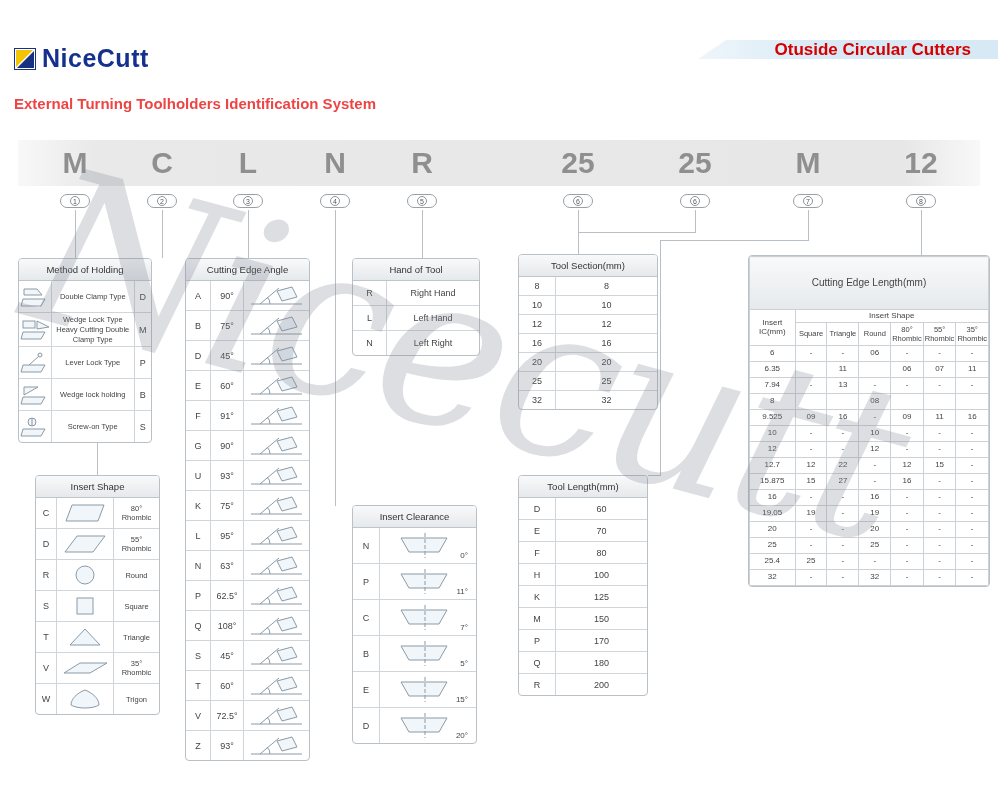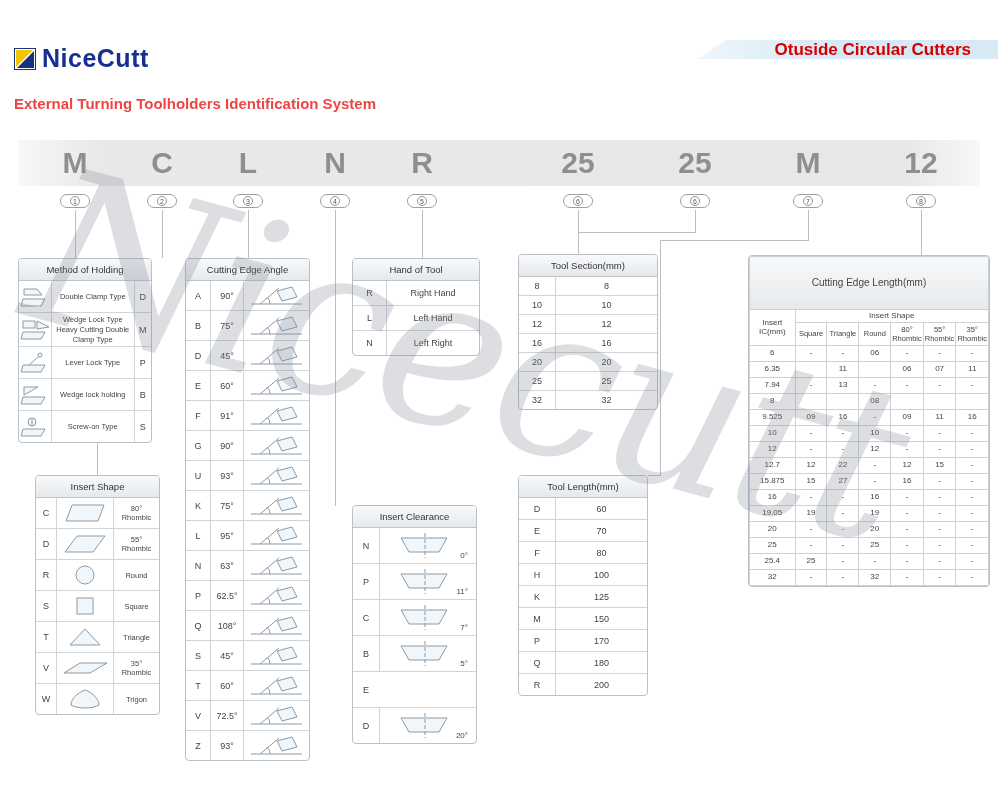--- a/index.html
+++ b/index.html
@@ -523,20 +523,27 @@
         <div class="cl-di">
           <svg width="90" height="30" viewBox="0 0 90 30" fill="#f0f6fa" stroke="#8b9aa6" stroke-width="1">
             <polygon points="18,7 64,7 56,21 26,21"></polygon>
             <line x1="42" y1="2" x2="42" y2="27" stroke-dasharray="4,2" fill="none"></line>
           </svg>
           <span class="cl-angle">5°</span>
         </div>
       </div>
       <div class="tblrow clear-row">
         <div class="cl-cd">E</div>
+        <div class="cl-di">
+          <svg width="90" height="30" viewBox="0 0 90 30" fill="#f0f6fa" stroke="#8b9aa6" stroke-width="1">
+            <polygon points="18,7 64,7 56,21 26,21"></polygon>
+            <line x1="42" y1="2" x2="42" y2="27" stroke-dasharray="4,2" fill="none"></line>
+          </svg>
+          <span class="cl-angle">15°</span>
+        </div>
       </div>
       <div class="tblrow clear-row">
         <div class="cl-cd">D</div>
         <div class="cl-di">
           <svg width="90" height="30" viewBox="0 0 90 30" fill="#f0f6fa" stroke="#8b9aa6" stroke-width="1">
             <polygon points="18,7 64,7 56,21 26,21"></polygon>
             <line x1="42" y1="2" x2="42" y2="27" stroke-dasharray="4,2" fill="none"></line>
           </svg>
           <span class="cl-angle">20°</span>
         </div>

